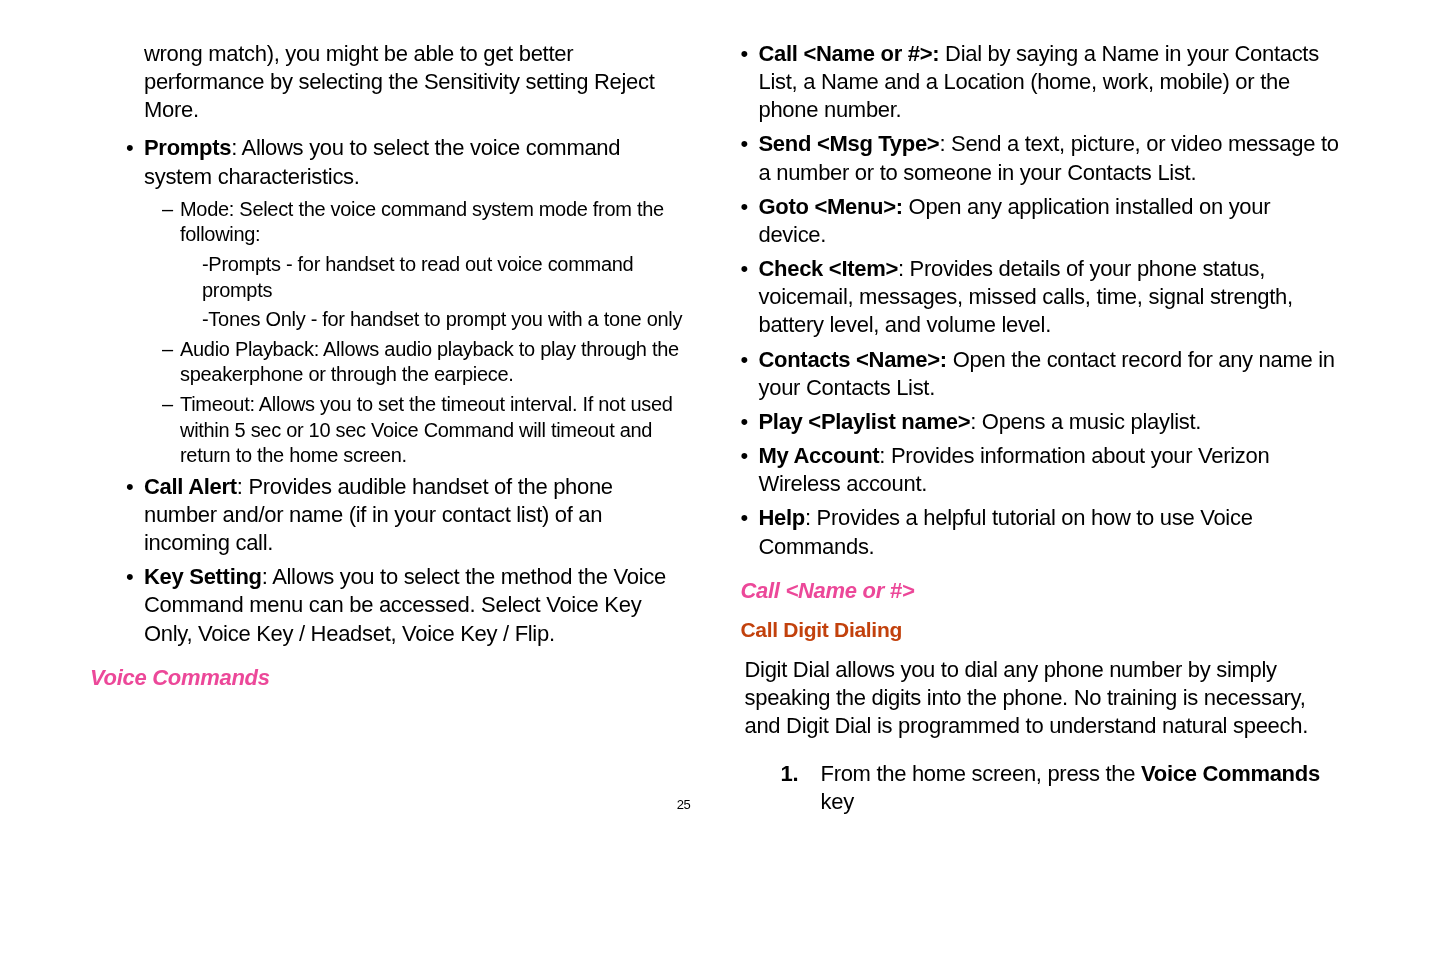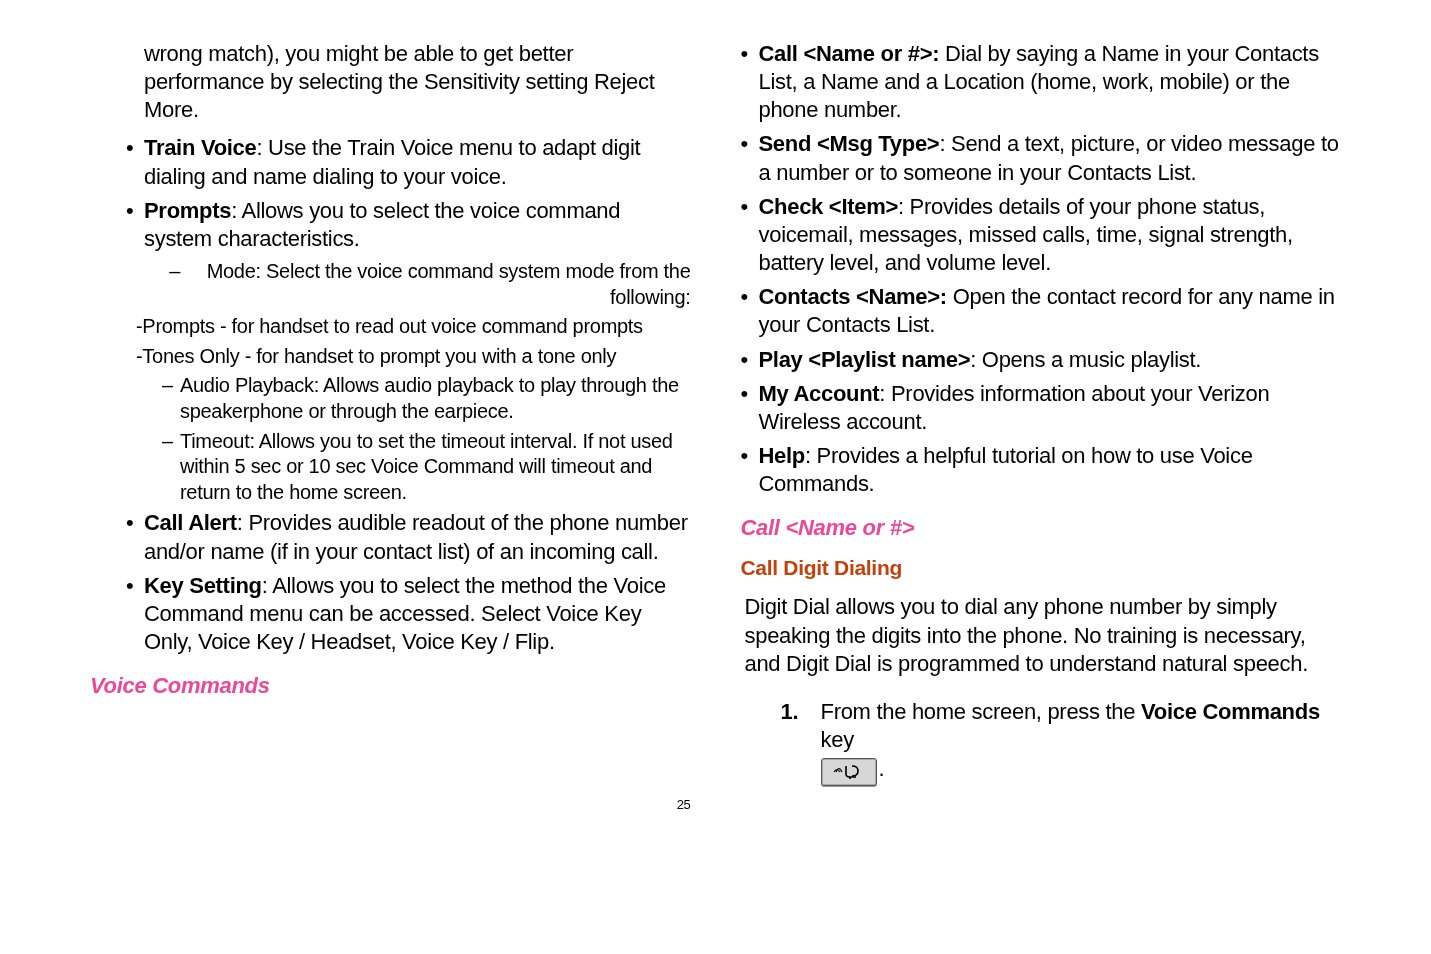--- a/index.html
+++ b/index.html
@@ -51,21 +51,21 @@
   .sub-dash::before {
     content: "–";
   }
   .indent1 {
     margin-left: 54px;
   }
   .indent2 {
     margin-left: 36px;
   }
   .indent-sub {
-    margin-left: 46px;
+    margin-left: 112px;
     font-size: 20px;
   }
   .sub-item {
     font-size: 20px;
     margin-bottom: 4px;
   }
   .b { font-weight: bold; }
   .h-blue {
     color: #ec4899;
     font-weight: bold;
@@ -121,56 +121,50 @@
 </style>
 </head>
 <body>
 
 <div class="page">
 
   <div class="col">
 
     <div class="narrow indent1" style="margin-bottom:10px;">wrong match), you might be able to get better performance by selecting the Sensitivity setting Reject More.</div>
 
+
     <div class="item narrow indent2">
       <span class="bullet"></span>
       <span>
-        <span class="b">Train Voice</span><span>: Use the Train Voice menu to adapt digit dialing and name dialing to your voice.</span>
-      </span>
-    </div>
-
-    <div class="item narrow indent2">
-      <span class="bullet"></span>
-      <span>
         <span class="b">Prompts</span><span>: Allows you to select the voice command system characteristics.</span>
       </span>
     </div>
 
-    <div class="item sub-item narrow" style="margin-left:72px;text-align:right;">
+    <div class="item sub-item narrow" style="margin-left:72px;">
       <span class="sub-dash"></span>
       <span>Mode: Select the voice command system mode from the following:</span>
     </div>
 
     <div class="narrow indent-sub sub-item">-Prompts - for handset to read out voice command prompts</div>
     <div class="narrow indent-sub sub-item">-Tones Only - for handset to prompt you with a tone only</div>
 
     <div class="item sub-item narrow" style="margin-left:72px;">
       <span class="sub-dash"></span>
       <span>Audio Playback: Allows audio playback to play through the speakerphone or through the earpiece.</span>
     </div>
 
     <div class="item sub-item narrow" style="margin-left:72px;">
       <span class="sub-dash"></span>
       <span>Timeout: Allows you to set the timeout interval. If not used within 5 sec or 10 sec Voice Command will timeout and return to the home screen.</span>
     </div>
 
     <div class="item narrow indent2">
       <span class="bullet"></span>
       <span>
-        <span class="b">Call Alert</span><span>: Provides audible readout of the phone number and/or name (if in your contact list) of an incoming call.</span>
+        <span class="b">Call Alert</span><span>: Provides audible handset of the phone number and/or name (if in your contact list) of an incoming call.</span>
       </span>
     </div>
 
     <div class="item narrow indent2">
       <span class="bullet"></span>
       <span>
         <span class="b">Key Setting</span><span>: Allows you to select the method the Voice Command menu can be accessed. Select Voice Key Only, Voice Key / Headset, Voice Key / Flip.</span>
       </span>
     </div>
 
@@ -189,20 +183,26 @@
       </span>
     </div>
 
     <div class="item">
       <span class="bullet"></span>
       <span>
         <span class="b">Send &lt;Msg Type&gt;</span><span>: Send a text, picture, or video message to a number or to someone in your Contacts List.</span>
       </span>
     </div>
 
+    <div class="item">
+      <span class="bullet"></span>
+      <span>
+        <span class="b">Goto &lt;Menu&gt;:</span><span> Open any application installed on your device.</span>
+      </span>
+    </div>
 
     <div class="item">
       <span class="bullet"></span>
       <span>
         <span class="b">Check &lt;Item&gt;</span><span>: Provides details of your phone status, voicemail, messages, missed calls, time, signal strength, battery level, and volume level.</span>
       </span>
     </div>
 
     <div class="item">
       <span class="bullet"></span>

